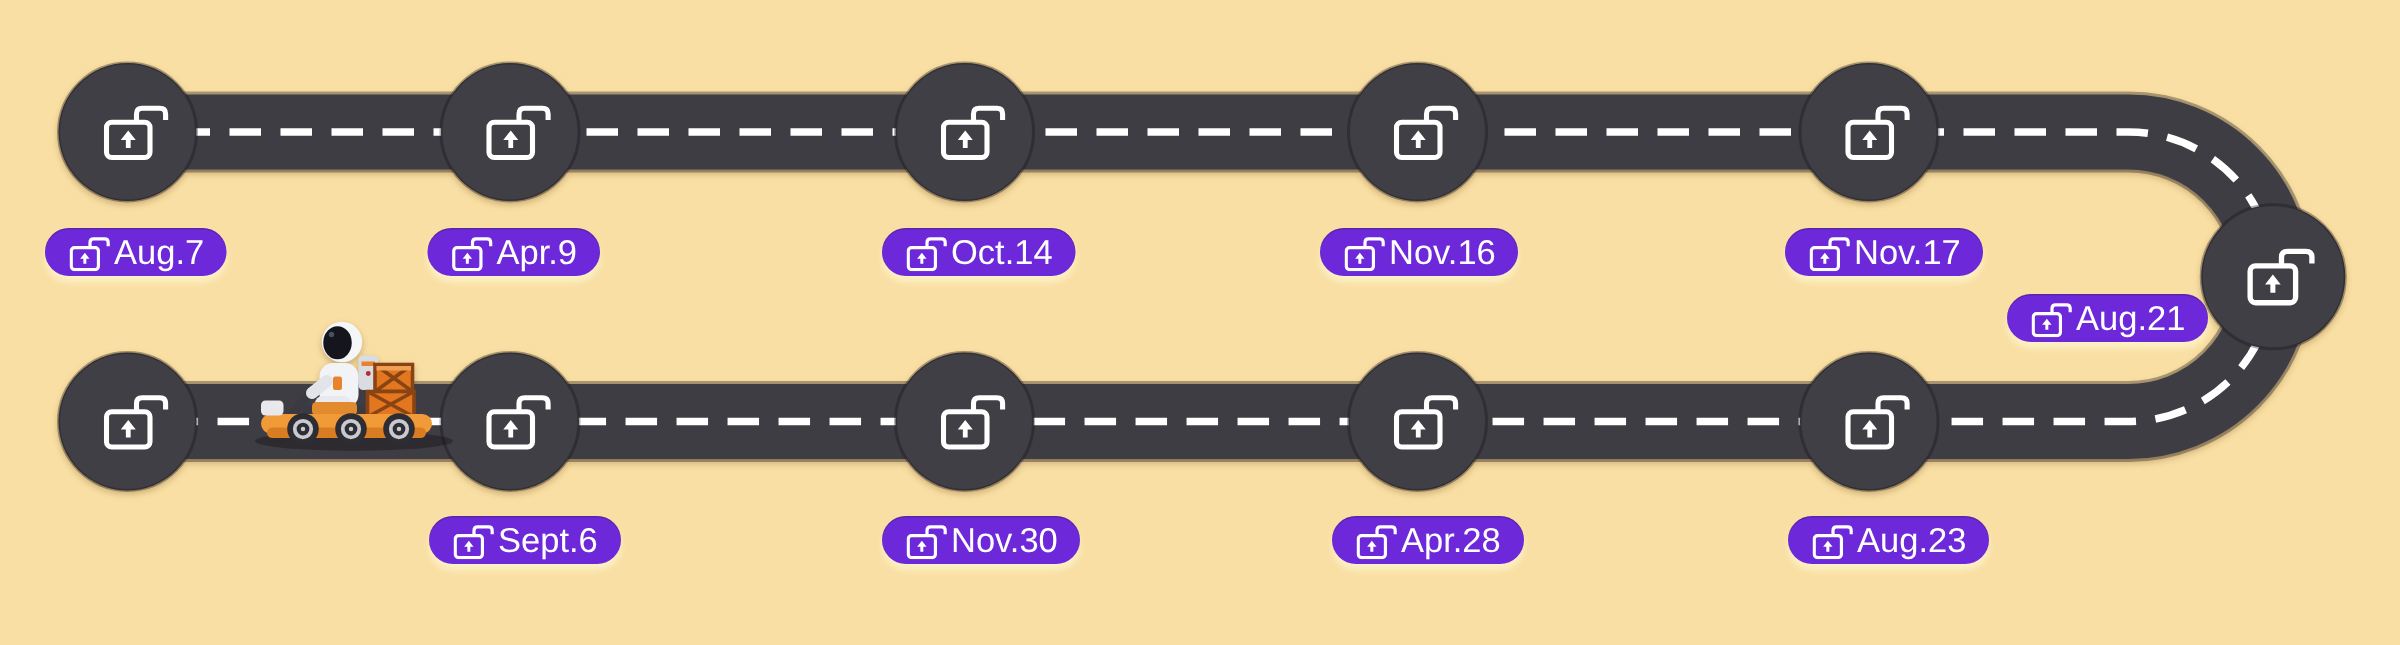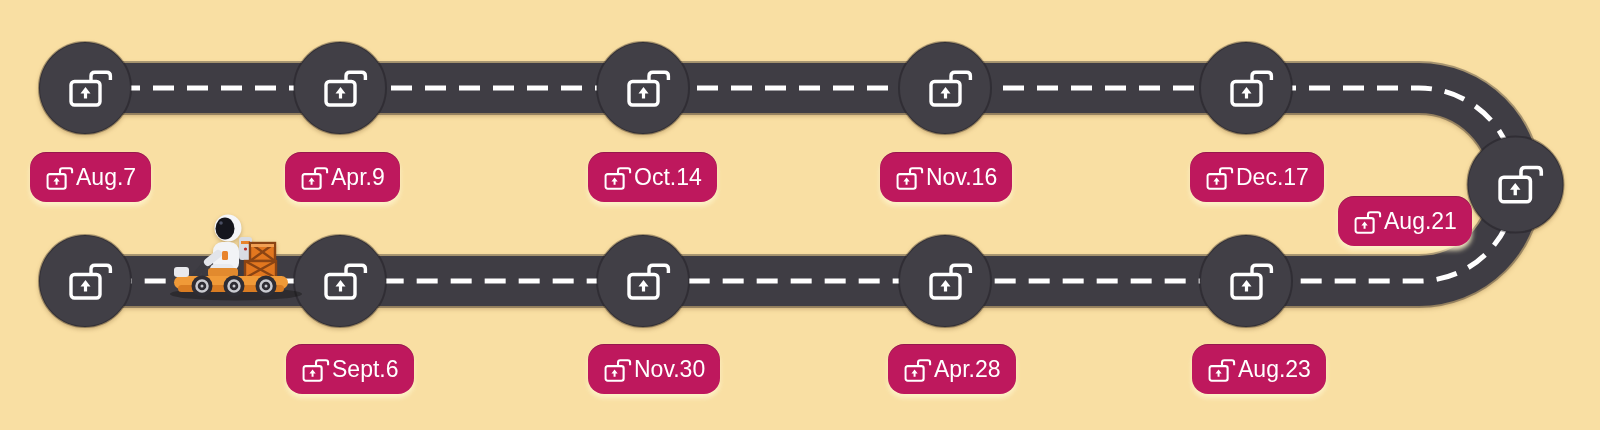--- a/index.html
+++ b/index.html
@@ -9,26 +9,26 @@
     background:#f9dfa3;
     overflow:hidden;
     font-family:"Liberation Sans", sans-serif;
   }
   .road-svg{
     position:absolute;left:0;top:0;
     filter:drop-shadow(0 2px 2px rgba(131,95,47,0.40));
   }
   .pill{
     position:absolute;
-    height:50px;
+    height:32px;
     display:flex;
     align-items:center;
     padding:0 15px 0 16px;
     border-radius:16px;
-    background:#be185d;
+    background:#6d28d9;
     color:#ffffff;
     font-size:23px;
     line-height:32px;
     white-space:nowrap;
     box-shadow:0 4px 5px rgba(253,242,201,0.95), 0 1px 0 rgba(30,27,33,0.25) inset;
   }
   .pill .lk{
     width:28px;height:25px;
     margin-right:2px;
     flex:0 0 auto;
@@ -148,21 +148,21 @@
   <div class="pill" style="left:880px;top:152px">
     <svg class="lk" viewBox="0 0 44 40">
         <use href="#lockicon"></use>
       </svg>
     <span>Nov.16</span>
   </div>
   <div class="pill" style="left:1190px;top:152px">
     <svg class="lk" viewBox="0 0 44 40">
         <use href="#lockicon"></use>
       </svg>
-    <span>Dec.17</span>
+    <span>Nov.17</span>
   </div>
   <div class="pill" style="left:1338px;top:196px">
     <svg class="lk" viewBox="0 0 44 40">
         <use href="#lockicon"></use>
       </svg>
     <span>Aug.21</span>
   </div>
   <div class="pill" style="left:1192px;top:344px">
     <svg class="lk" viewBox="0 0 44 40">
         <use href="#lockicon"></use>

